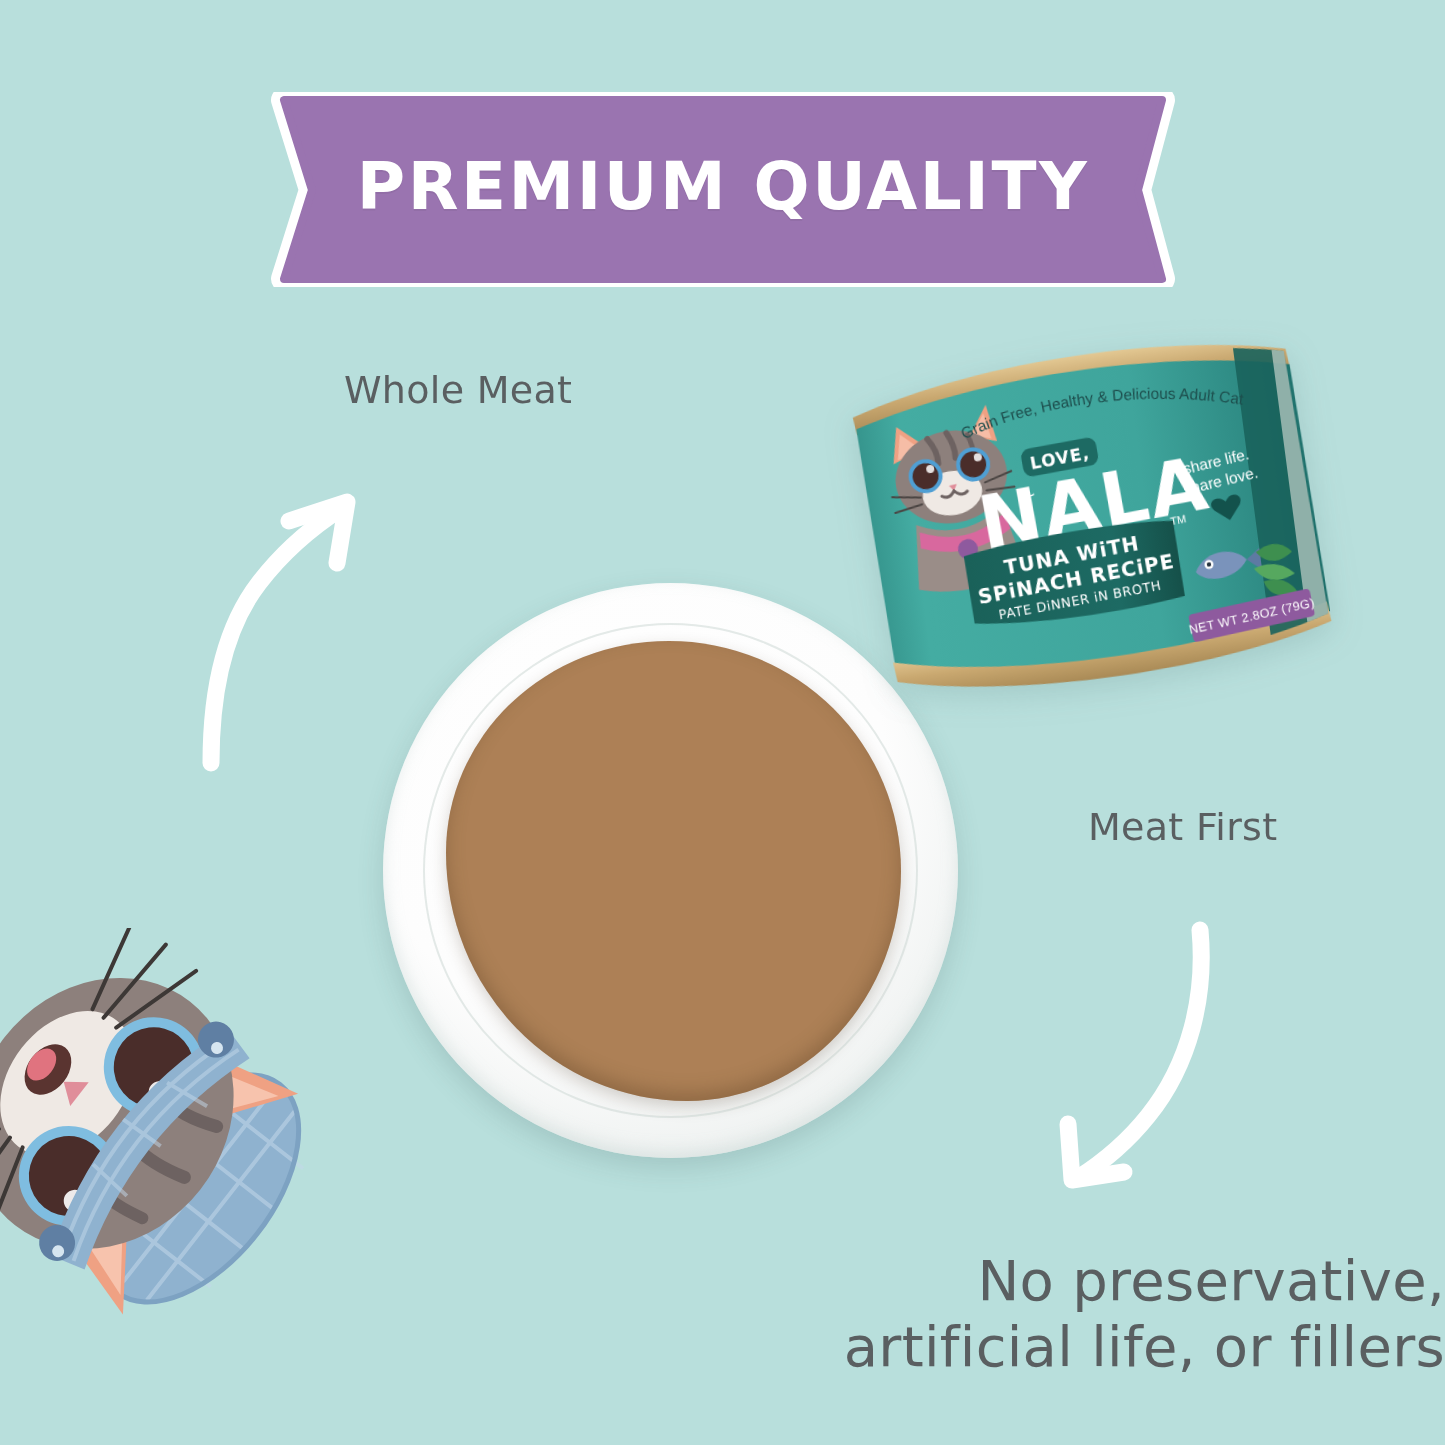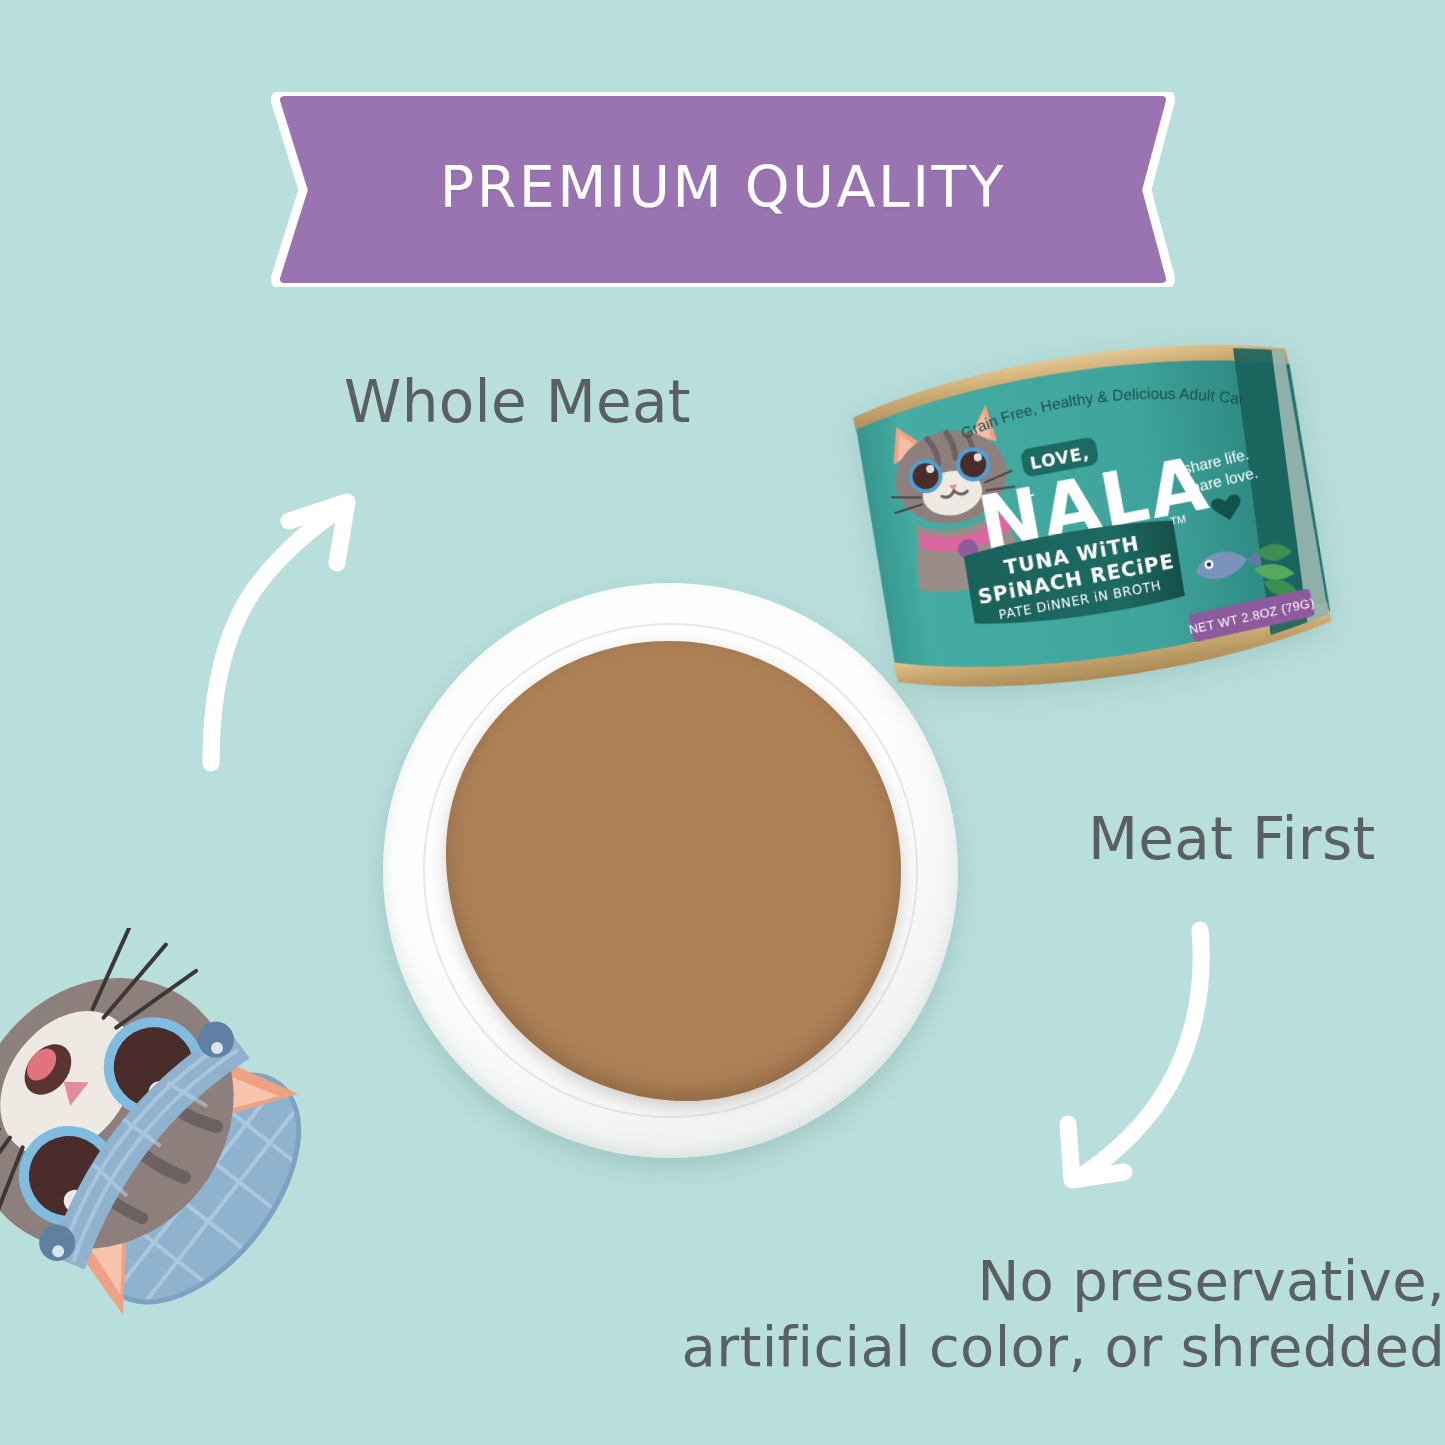--- a/index.html
+++ b/index.html
@@ -16,35 +16,35 @@
   .banner-wrap{
     position:absolute; left:268px; top:92px; width:910px; height:195px;
   }
   .banner-outline, .banner-fill{
     position:absolute; inset:0; width:100%; height:100%;
   }
   .banner-text{
     position:absolute; inset:0;
     display:flex; align-items:center; justify-content:center;
     color:#ffffff;
-    font-size:57px;
-    font-weight:normal;
+    font-size:66px;
+    font-weight:bold;
     letter-spacing:2.5px;
     text-transform:uppercase;
     font-family:"DejaVu Sans", sans-serif;
     padding-bottom:6px;
     text-shadow:0 2px 0 rgba(0,0,0,.05);
   }
 
   
   .flabel{
     position:absolute;
     color:#5a5f61;
     font-family:"DejaVu Sans", sans-serif;
-    font-size:58px;
+    font-size:38px;
     font-weight:500;
     white-space:nowrap;
     letter-spacing:.3px;
   }
   #label-whole-meat{ left:344px; top:368px; }
   #label-grain-free{ left:48px;  top:805px; }
   #label-meat-first{ left:1078px; top:805px;margin-left:10px; }
   #label-no-preserv{
     left:0; right:0; top:1248px; text-align:right;
     line-height:1.18; font-size:56px; white-space:normal;
@@ -124,21 +124,21 @@
     <div class="banner-text">PREMIUM QUALITY</div>
   </div>
 
   <div class="flabel" id="label-whole-meat">Whole Meat</div>
 
 
   <div class="flabel" id="label-meat-first">Meat First</div>
 
   <div class="flabel" id="label-no-preserv">
     <div>No preservative,</div>
-    <div>artificial color, or shredded</div>
+    <div>artificial life, or fillers</div>
   </div>
 
   <svg class="arrow" id="arrow-up" viewBox="0 0 230 290">
     <path d="M36,278 C36,220 44,150 84,98 C110,64 140,40 168,22" fill="none" stroke="#ffffff" stroke-width="17" stroke-linecap="round"></path>
     <path d="M114,36 L172,17 L162,78" fill="none" stroke="#ffffff" stroke-width="17" stroke-linecap="round" stroke-linejoin="round"></path>
   </svg>
 
   <svg class="arrow" id="arrow-down" viewBox="0 0 230 300">
     <path d="M200,30 C206,96 190,164 148,216 C124,246 100,264 78,278" fill="none" stroke="#ffffff" stroke-width="17" stroke-linecap="round"></path>
     <path d="M68,224 L72,280 L124,272" fill="none" stroke="#ffffff" stroke-width="17" stroke-linecap="round" stroke-linejoin="round"></path>

